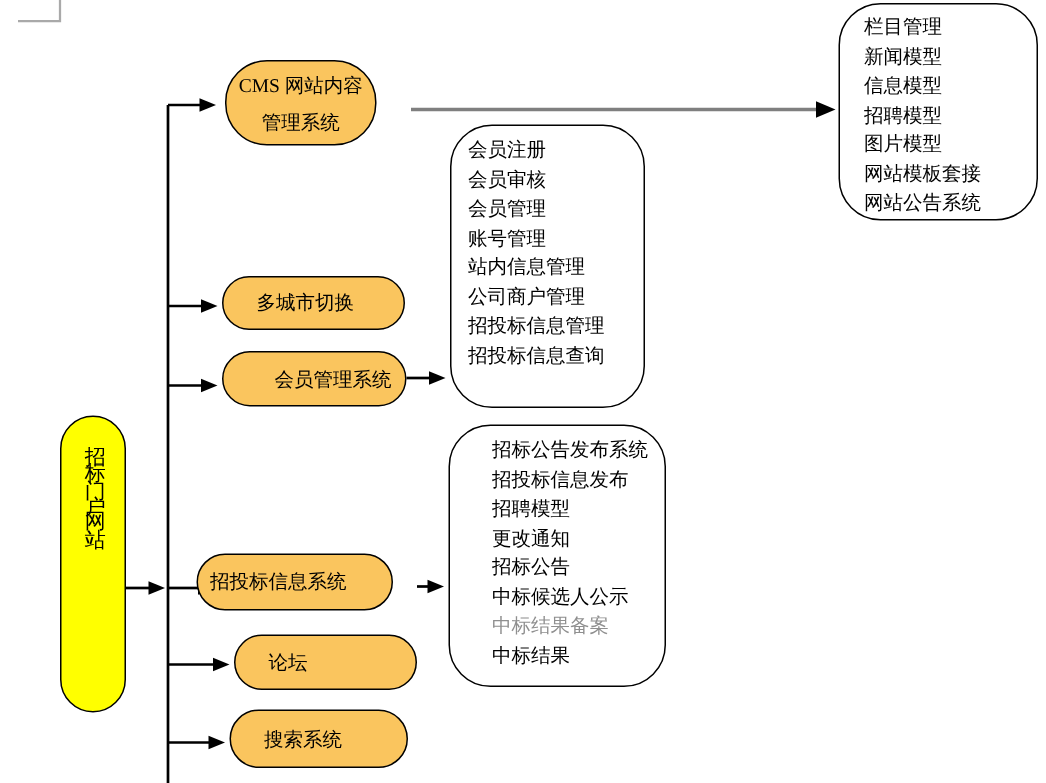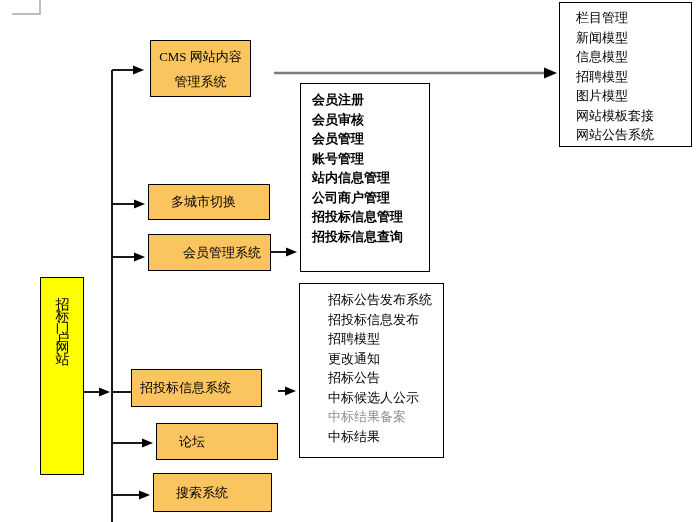--- a/index.html
+++ b/index.html
@@ -5,21 +5,21 @@
   html,body{margin:0;padding:0;background:#ffffff;}
   .canvas{
     position:relative;width:697px;height:522px;background:#ffffff;
     font-family:"Liberation Serif","DejaVu Serif",serif;color:#000;overflow:hidden;
   }
   .connectors{position:absolute;left:0;top:0;width:697px;height:522px;}
   .ln{stroke:var(--line-black,#000);stroke-width:1.8;fill:none;}
   .ln-gray{stroke:var(--line-gray,#7f7f7f);stroke-width:2.4;fill:none;}
   .hd{fill:var(--line-black,#000);stroke:none;}
   .corner{stroke:var(--corner-mark,#a9a9a9);stroke-width:1.5;fill:none;}
-  .box{position:absolute;box-sizing:border-box;}
+  .box{position:absolute;box-sizing:border-box;border-radius:28px;}
   .module{
     background:var(--module-fill,#fac55e);border:1.5px solid #000;
     display:flex;align-items:center;font-size:13px;padding-left:22px;
   }
   .module-center{
     background:var(--module-fill,#fac55e);border:1.5px solid #000;
     display:flex;flex-direction:column;align-items:center;justify-content:center;
     font-size:13px;line-height:25px;padding-left:0;
   }
   .root{
@@ -28,21 +28,21 @@
   }
   .root-label{
     writing-mode:vertical-rl;text-orientation:upright;
     letter-spacing:11px;font-size:14px;padding-top:8px;
   }
   .list{
     background:#fff;border:1px solid #000;
     font-size:13px;line-height:19.5px;
   }
   .list-cms{padding:5px 0 0 16px;}
-  .list-member{padding:6px 0 0 11px;font-weight:bold;}
+  .list-member{padding:6px 0 0 11px;}
   .list-bidding{padding:6px 0 0 28px;}
   .muted{color:var(--muted-text,#8f8f8f);}
 </style>
 </head>
 <body>
 
 <div class="canvas">
 
   <svg class="connectors" viewBox="0 0 697 522" xmlns="http://www.w3.org/2000/svg">
 

